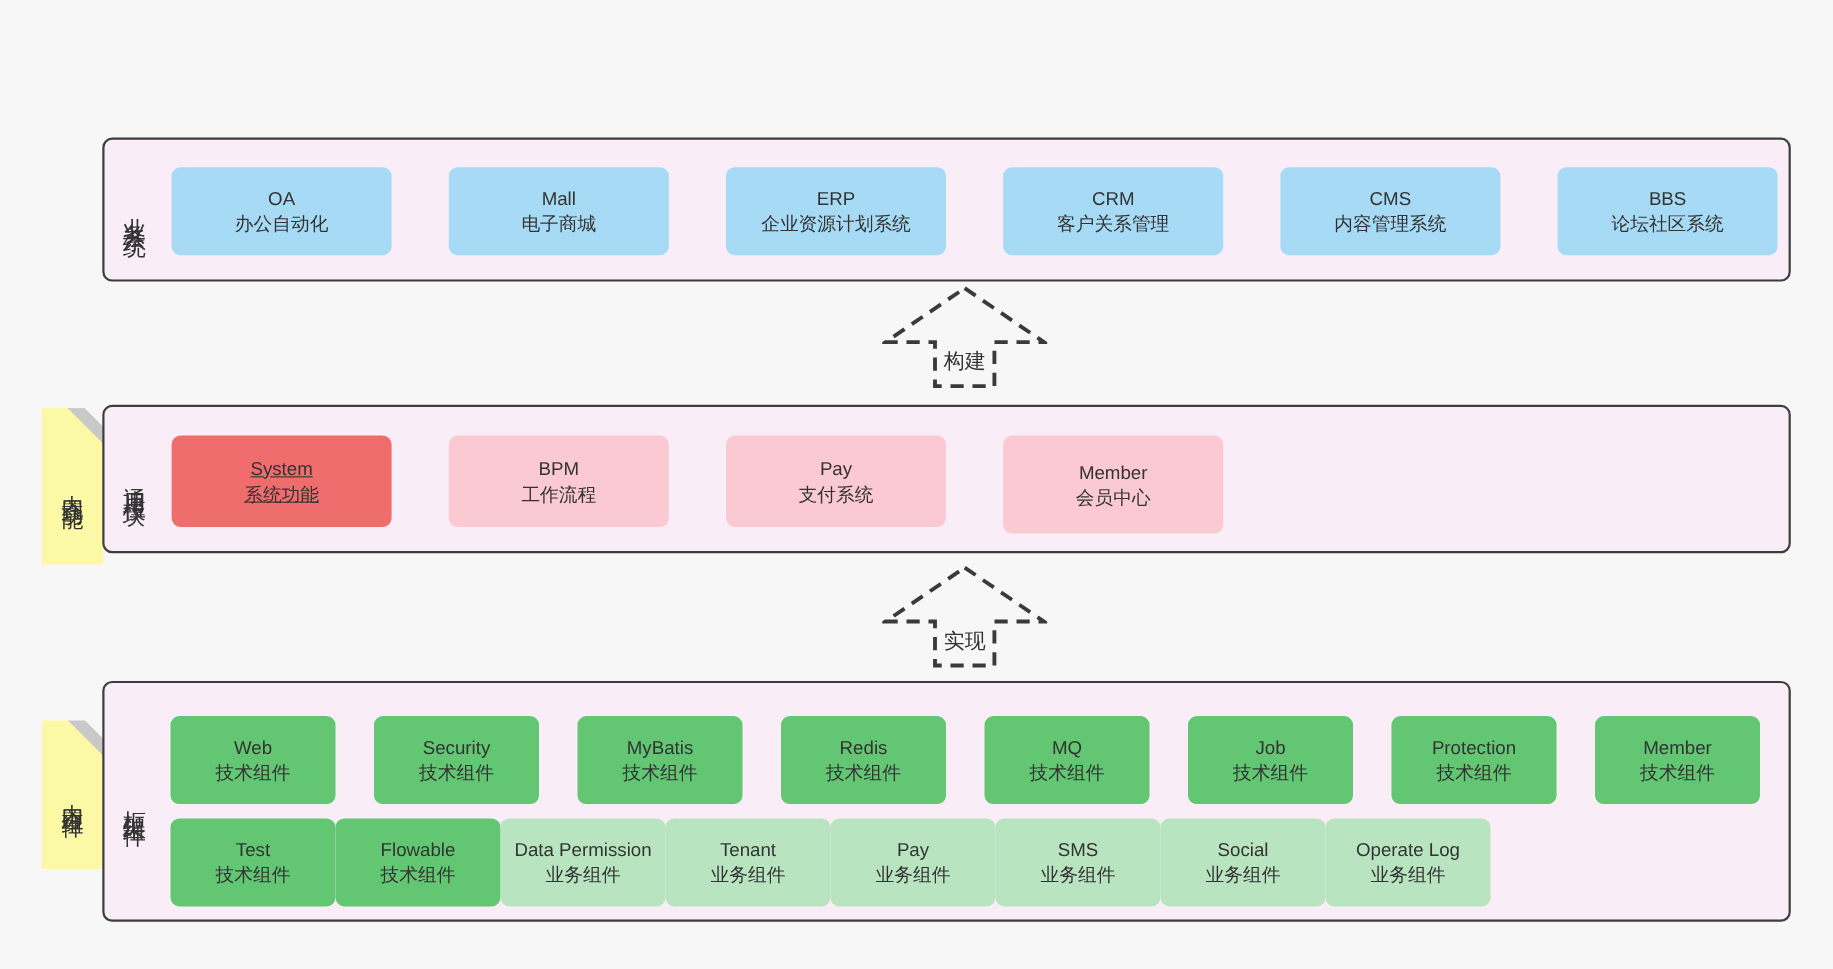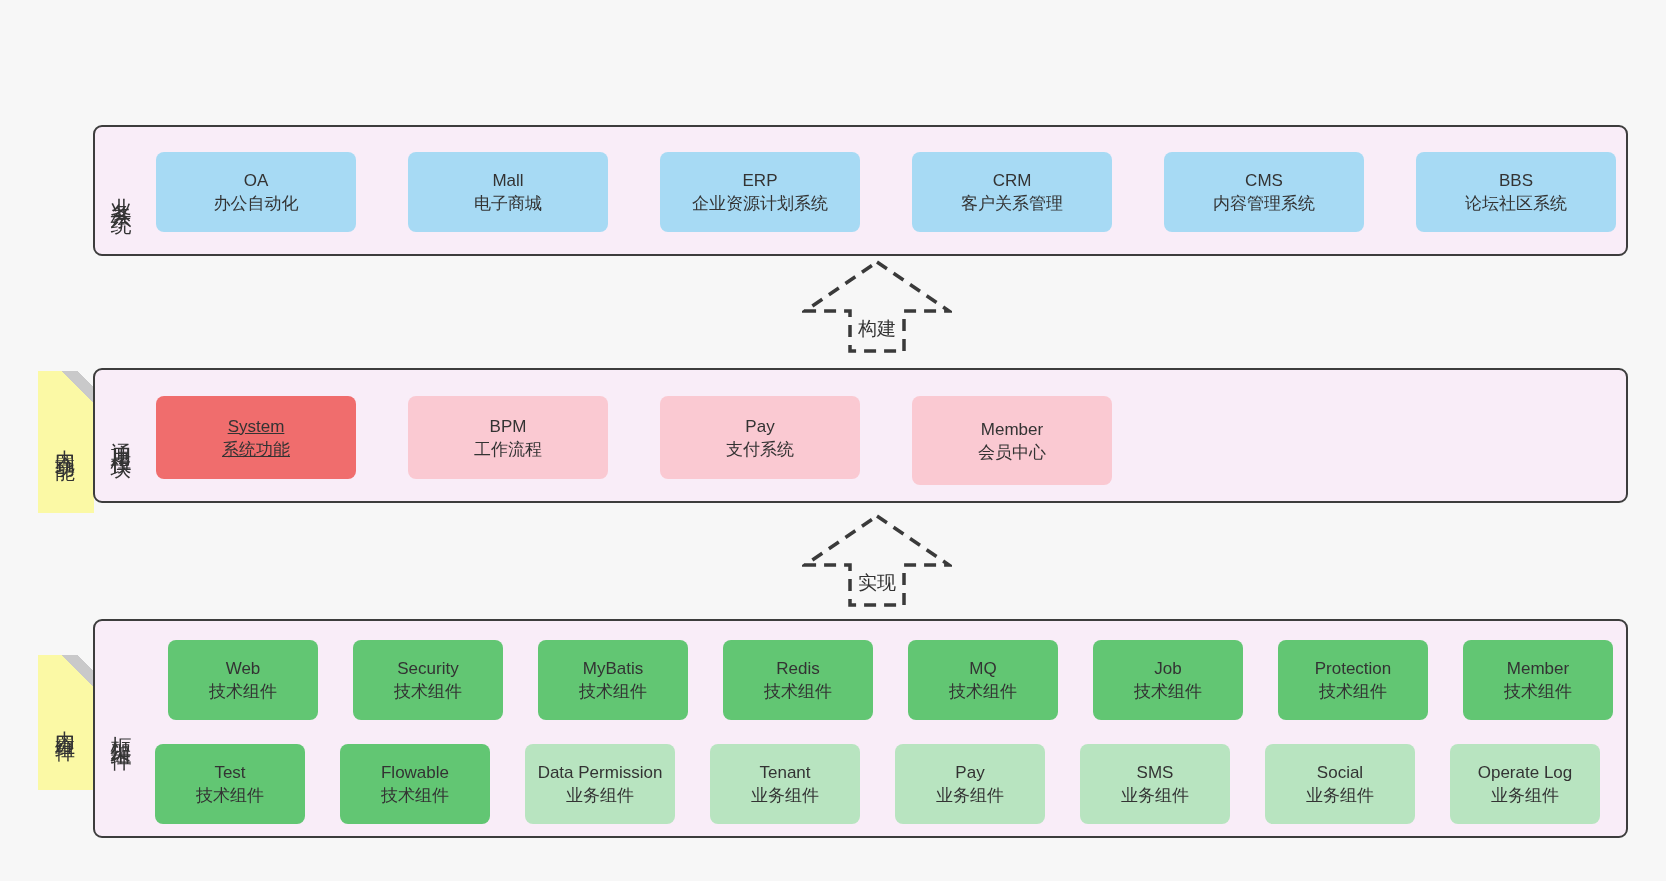--- a/index.html
+++ b/index.html
@@ -127,21 +127,21 @@
   </svg>
 </div>
 
 <div class="tab" style="left:38px;top:655px;height:135px;">
   <span>内置组件</span>
 </div>
 
 <div class="panel" style="left:93px;top:619px;width:1535px;height:219px;">
   <div class="v-label">框架组件</div>
 
-  <div class="row" style="left:60px;top:19px;gap:35px;margin-left:13px;">
+  <div class="row" style="left:60px;top:30px;gap:35px;">
     <div class="box gdark w150">
       <span>Web</span>
       <span>技术组件</span>
     </div>
     <div class="box gdark w150">
       <span>Security</span>
       <span>技术组件</span>
     </div>
     <div class="box gdark w150">
       <span>MyBatis</span>
@@ -162,21 +162,21 @@
     <div class="box gdark w150">
       <span>Protection</span>
       <span>技术组件</span>
     </div>
     <div class="box gdark w150">
       <span>Member</span>
       <span>技术组件</span>
     </div>
   </div>
 
-  <div class="row" style="left:60px;top:123px;gap:35px;">
+  <div class="row" style="left:60px;top:123px;">
     <div class="box gdark w150">
       <span>Test</span>
       <span>技术组件</span>
     </div>
     <div class="box gdark w150">
       <span>Flowable</span>
       <span>技术组件</span>
     </div>
     <div class="box glight w150">
       <span>Data Permission</span>

